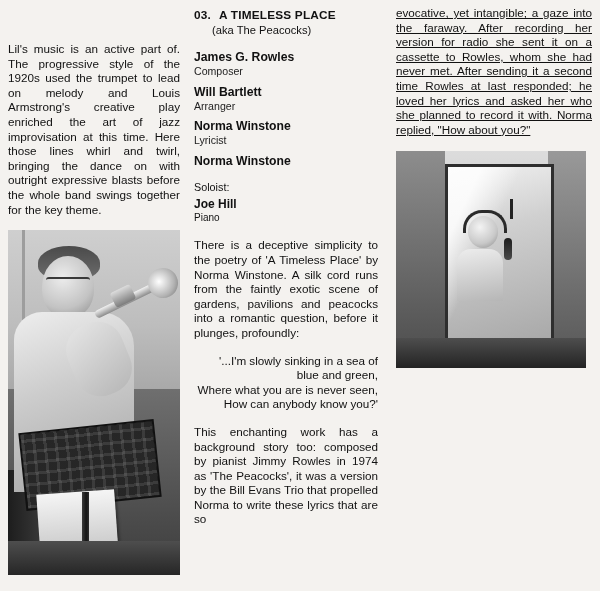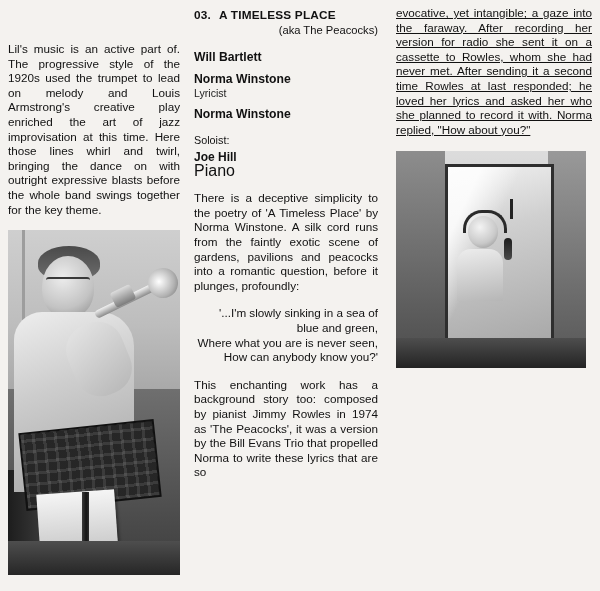--- a/index.html
+++ b/index.html
@@ -61,21 +61,21 @@
     align-items: baseline;
     gap: 8px;
     font-weight: bold;
     font-size: 11.8px;
     letter-spacing: 0.2px;
   }
   .track-num { font-weight: bold; }
   .track-title { font-weight: bold; }
   .track-sub {
     font-size: 11.2px;
-    text-align: right;
+    text-align: left;
     margin-top: 2px;
     padding-left: 18px;
     color: #111;
   }
   .credits { margin-bottom: 12px; }
   .credit-name {
     font-weight: bold;
     font-size: 12.2px;
     line-height: 15px;
     margin-top: 7px;
@@ -90,21 +90,21 @@
     line-height: 13px;
     margin-top: 0;
   }
   .soloist-name {
     font-weight: bold;
     font-size: 12px;
     line-height: 15px;
     margin-top: 3px;
   }
   .soloist-inst {
-    font-size: 16px;
+    font-size: 10px;
     line-height: 12.6px;
     margin-bottom: 14px;
   }
 
   .lyric {
     margin: 0 0 13px 0;
     font-size: 11.7px;
     line-height: 14.6px;
     text-align: right;
   }
@@ -305,21 +305,26 @@
     <div class="track-head">
       <div class="track-title-row">
         <span class="track-num">03.</span>
         <span class="track-title">A TIMELESS PLACE</span>
       </div>
       <div class="track-sub">(aka The Peacocks)</div>
     </div>
 
     <div class="credits">
       <div>
+        <div class="credit-name">James G. Rowles</div>
+        <div class="credit-role">Composer</div>
+      </div>
+      <div>
         <div class="credit-name">Will Bartlett</div>
+        <div class="credit-role">Arranger</div>
       </div>
       <div>
         <div class="credit-name">Norma Winstone</div>
         <div class="credit-role">Lyricist</div>
       </div>
       <div>
         <div class="credit-name">Norma Winstone</div>
       </div>
     </div>
 

